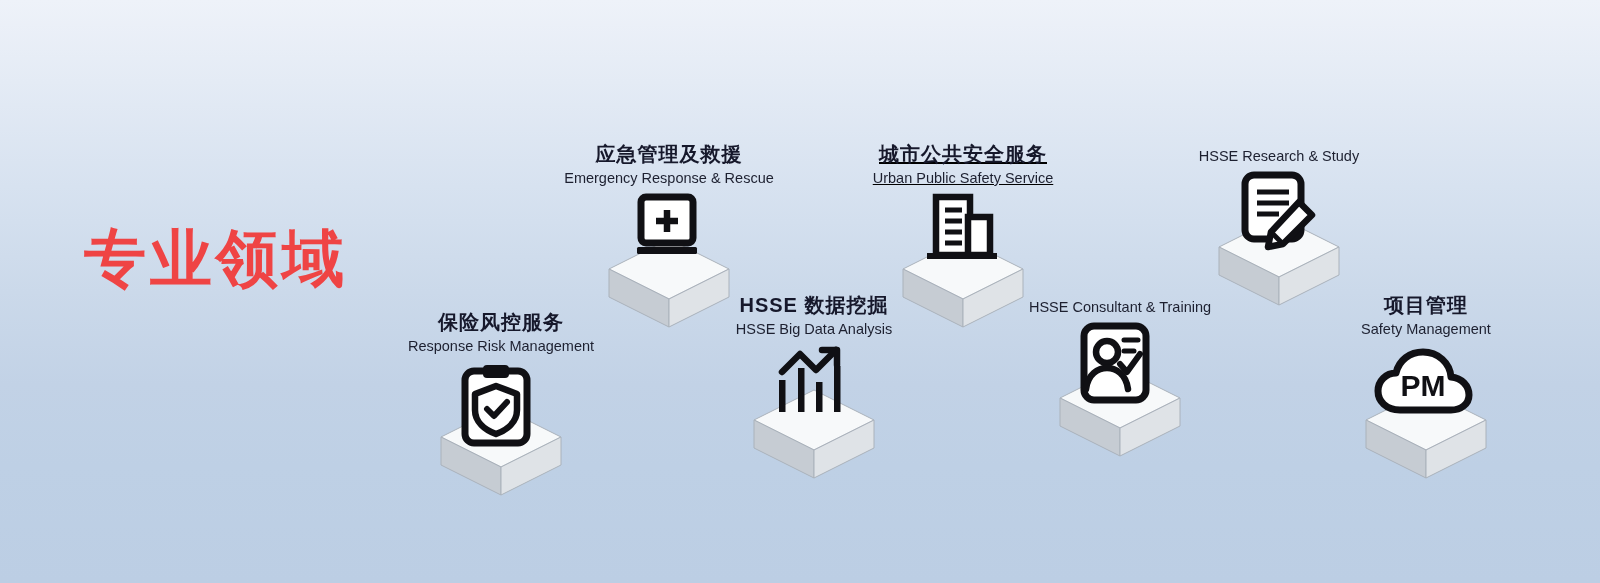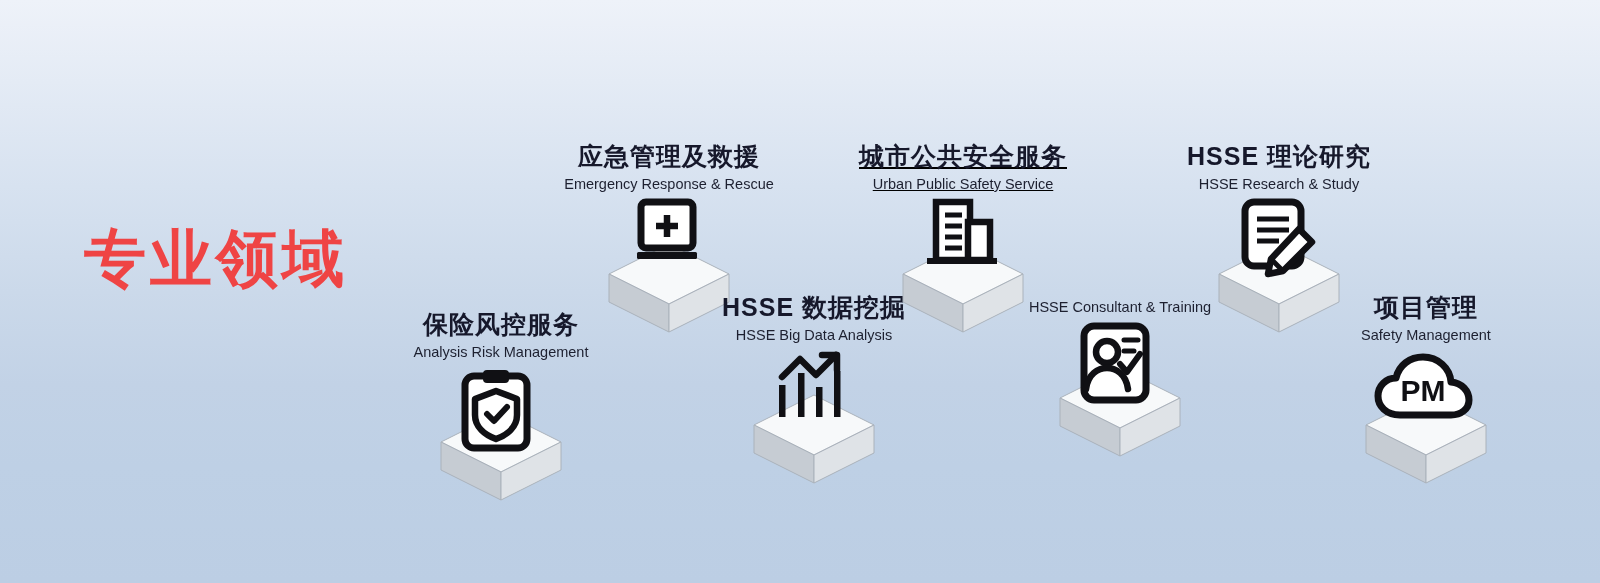--- a/index.html
+++ b/index.html
@@ -44,21 +44,21 @@
 
   
   .domain-card {
     position: absolute;
     width: 300px;
     margin-left: -150px;   
     text-align: center;
     user-select: none;
   }
   .card-label-zh {
-    font-size: 25px;
+    font-size: 20px;
     font-weight: bold;
     color: #16182b;
     line-height: 1.1;
     letter-spacing: 1px;
     white-space: nowrap;
   }
   .card-label-en {
     font-size: 14.5px;
     font-weight: normal;
     color: #1d2030;
@@ -86,21 +86,21 @@
 </head>
 <body>
 
 <div id="stage">
 
   <div class="section-title">专业领域</div>
 
   <div id="cards">
       <div class="domain-card" style="left: 501px; top: 294px; margin-top: 17px;">
         <div class="card-label-zh">保险风控服务</div>
-        <div class="card-label-en">Analysis Risk Management</div>
+        <div class="card-label-en">Response Risk Management</div>
         <div class="card-art">
           <svg width="150" height="132" viewBox="0 0 140 132">
             <g transform="translate(0,6)">
               <use href="#sym-pedestal"></use>
             </g>
             <g transform="translate(0,0)">
               <use href="#sym-clipboard-shield-check-icon"></use>
             </g>
           </svg>
         </div>
@@ -154,21 +154,20 @@
             <g transform="translate(0,6)">
               <use href="#sym-pedestal"></use>
             </g>
             <g transform="translate(0,0)">
               <use href="#sym-person-id-card-check-icon"></use>
             </g>
           </svg>
         </div>
       </div>
       <div class="domain-card" style="left: 1279px; top: 143px;">
-        <div class="card-label-zh">HSSE 理论研究</div>
         <div class="card-label-en">HSSE Research &amp; Study</div>
         <div class="card-art">
           <svg width="150" height="132" viewBox="0 0 140 132">
             <g transform="translate(0,6)">
               <use href="#sym-pedestal"></use>
             </g>
             <g transform="translate(0,0)">
               <use href="#sym-document-pencil-icon"></use>
             </g>
           </svg>

